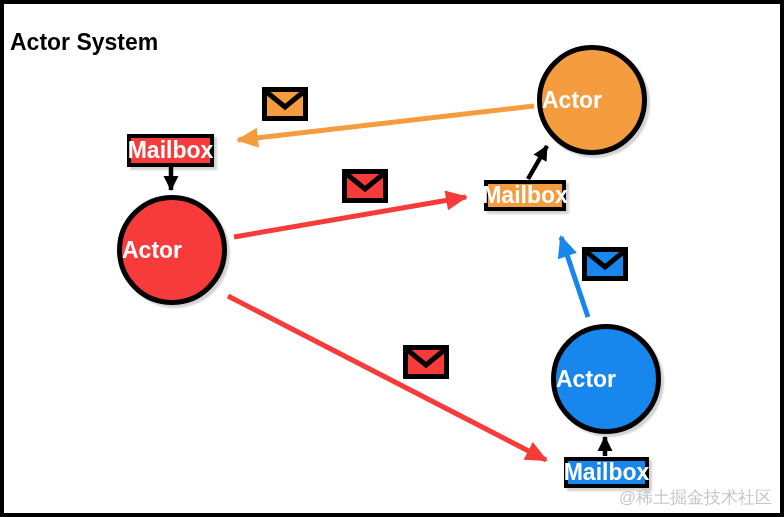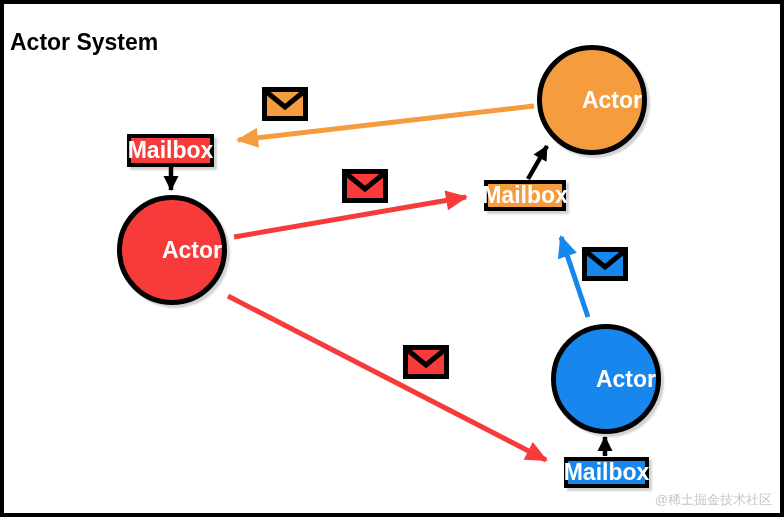--- a/index.html
+++ b/index.html
@@ -36,21 +36,21 @@
   }
   .actor {
     position: absolute;
     width: 110px;
     height: 110px;
     border-radius: 50%;
     border: 5px solid #000;
     box-sizing: border-box;
     display: flex;
     align-items: center;
-    justify-content: flex-end;
+    justify-content: flex-start;
     color: #fff;
     font-size: 23px;
     font-weight: bold;
     box-shadow: 3px 3px 2px rgba(0,0,0,0.18);
   }
   .actor-orange { left: 533px; top: 41px;  background: var(--orange); }
   .actor-red    { left: 113px; top: 191px; background: var(--red); }
   .actor-blue   { left: 547px; top: 320px; background: var(--blue); }
   .mailbox {
     position: absolute;
@@ -80,21 +80,21 @@
   .fill-orange { fill: var(--orange); }
   .fill-red    { fill: var(--red); }
   .fill-blue   { fill: var(--blue); }
   .fill-black  { fill: var(--arrow-black); }
   .msg-line   { stroke-width: 5; fill: none; }
   .black-line { stroke-width: 4.5; fill: none; }
   .watermark {
     position: absolute;
     right: 8px;
     bottom: 4px;
-    font-size: 13px;
+    font-size: 17px;
     color: var(--watermark-gray);
   }
 </style>
 </head>
 <body>
 
 <div class="canvas">
 
   <div class="title">Actor System</div>
 

